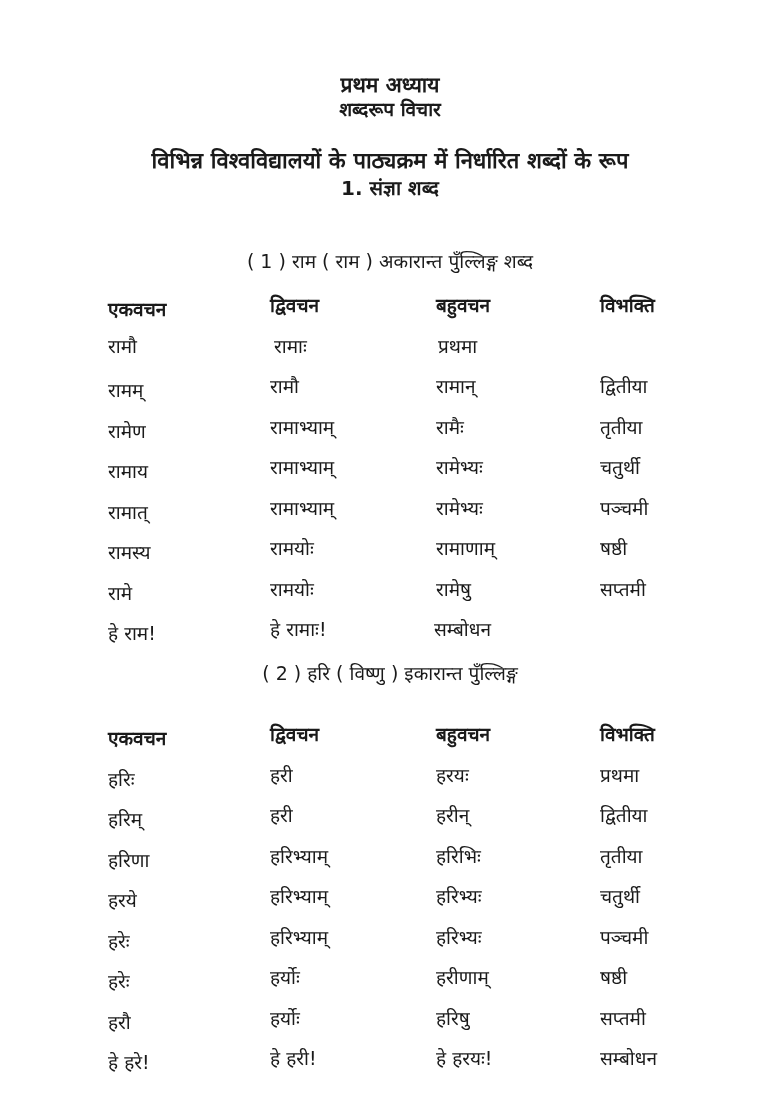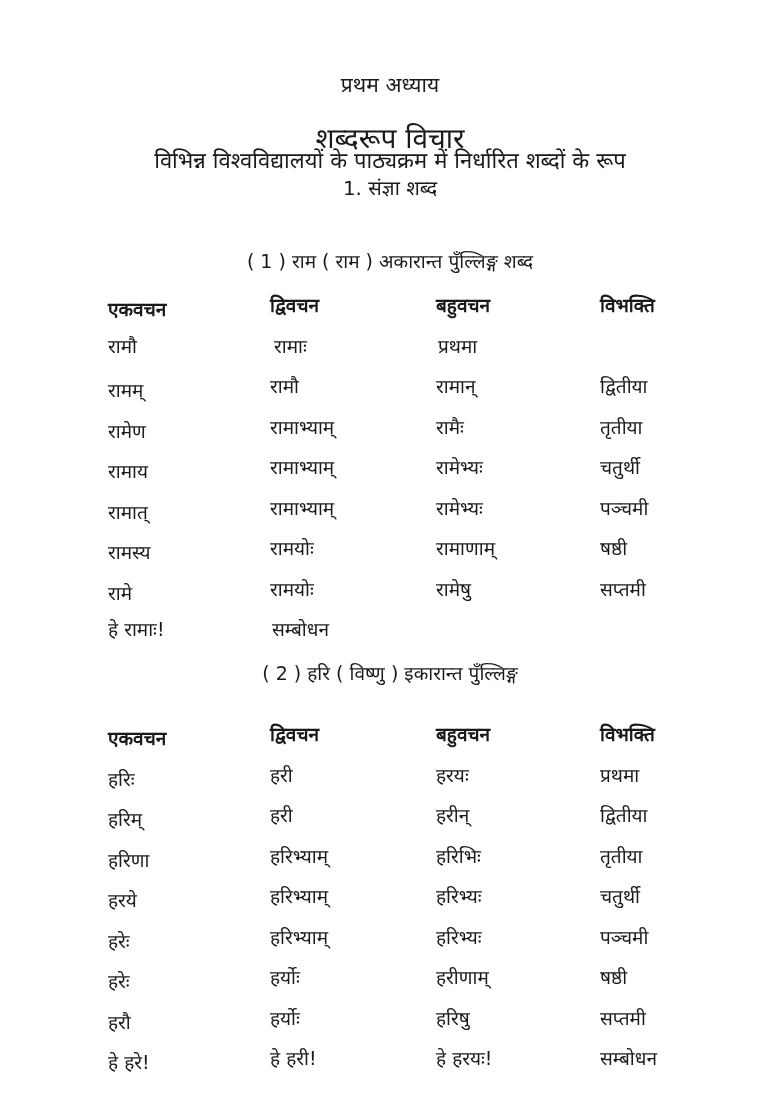--- a/index.html
+++ b/index.html
@@ -1,23 +1,23 @@
 <!DOCTYPE html>
 <html><head>
   <meta charset="utf-8">
   <style>
     html, body { margin: 0; padding: 0; background: #ffffff; }
     body {
       width: 780px; height: 1108px; position: relative; overflow: hidden;
       font-family: "DejaVu Sans", "Liberation Sans", sans-serif;
       color: #1a1a1a;
     }
-    .heading { position: absolute; left: 0; width: 780px; text-align: center; font-weight: normal; }
+    .heading { position: absolute; left: 0; width: 780px; text-align: center; font-weight: bold; }
     .h1 { top: 70px; font-size: 21px; }
-    .h2 { top: 118px; font-size: 28px; }
+    .h2 { top: 96px; font-size: 19px; }
     .h3 { top: 144px; font-size: 22px; }
     .h4 { top: 174px; font-size: 20px; }
     .sec { font-size: 19px; font-weight: normal; }
     .sec1 { top: 248px; }
     .sec2 { top: 660px; }
     .grid { position: absolute; left: 108px; width: 600px; }
     .grid1 { top: 285px; }
     .grid2 { top: 714px; }
     .row { display: flex; height: 40.5px; align-items: center; font-size: 19px; }
     .row.header { font-weight: bold; }
@@ -79,20 +79,21 @@
         <div class="cell c2">रामाणाम्</div>
         <div class="cell c3">षष्ठी</div>
       </div>
       <div class="row">
         <div class="cell c0">रामे</div>
         <div class="cell c1">रामयोः</div>
         <div class="cell c2">रामेषु</div>
         <div class="cell c3">सप्तमी</div>
       </div>
       <div class="row">
+        <div class="cell c0">हे राम!</div>
         <div class="cell c2">हे रामाः!</div>
         <div class="cell c3">सम्बोधन</div>
       </div>
     </div>
 
   <div class="heading sec sec2">( 2 ) हरि ( विष्णु ) इकारान्त पुँल्लिङ्ग</div>
   <div class="grid grid2">
       <div class="row header">
         <div class="cell c0">एकवचन</div>
         <div class="cell c1">द्विवचन</div>

